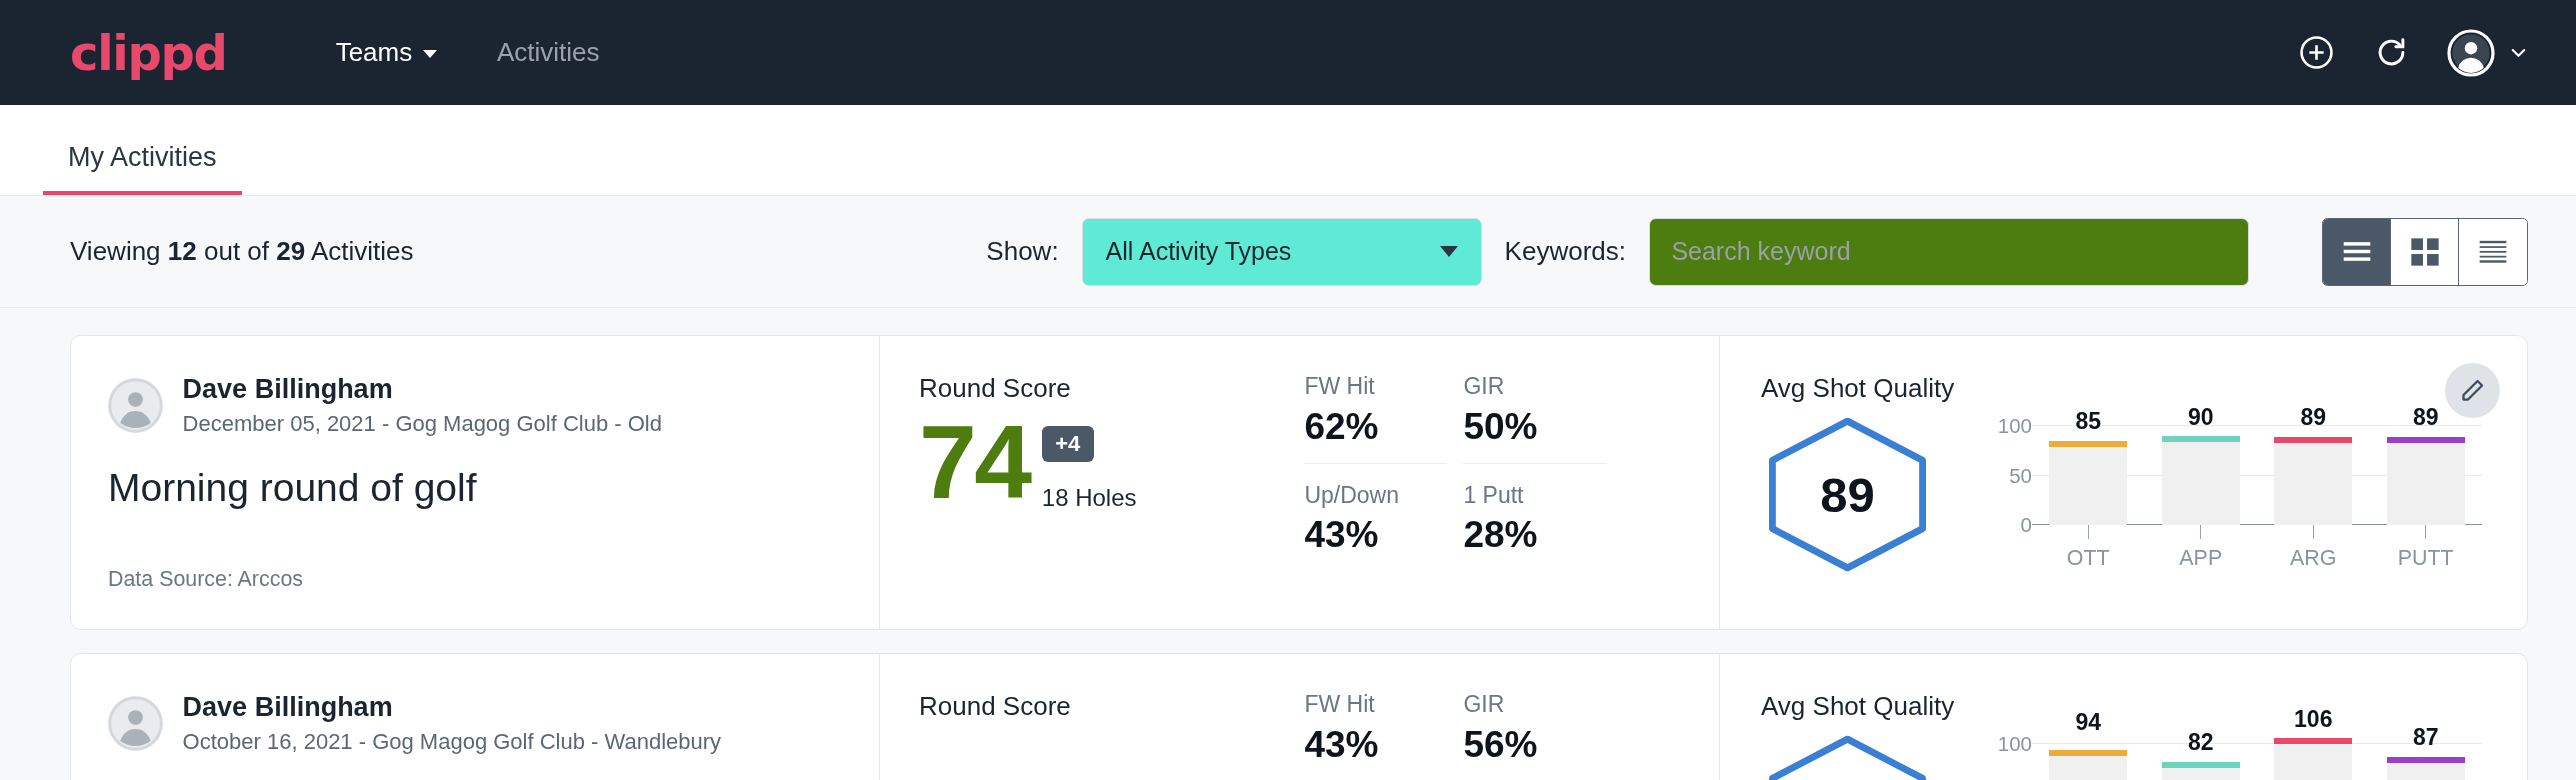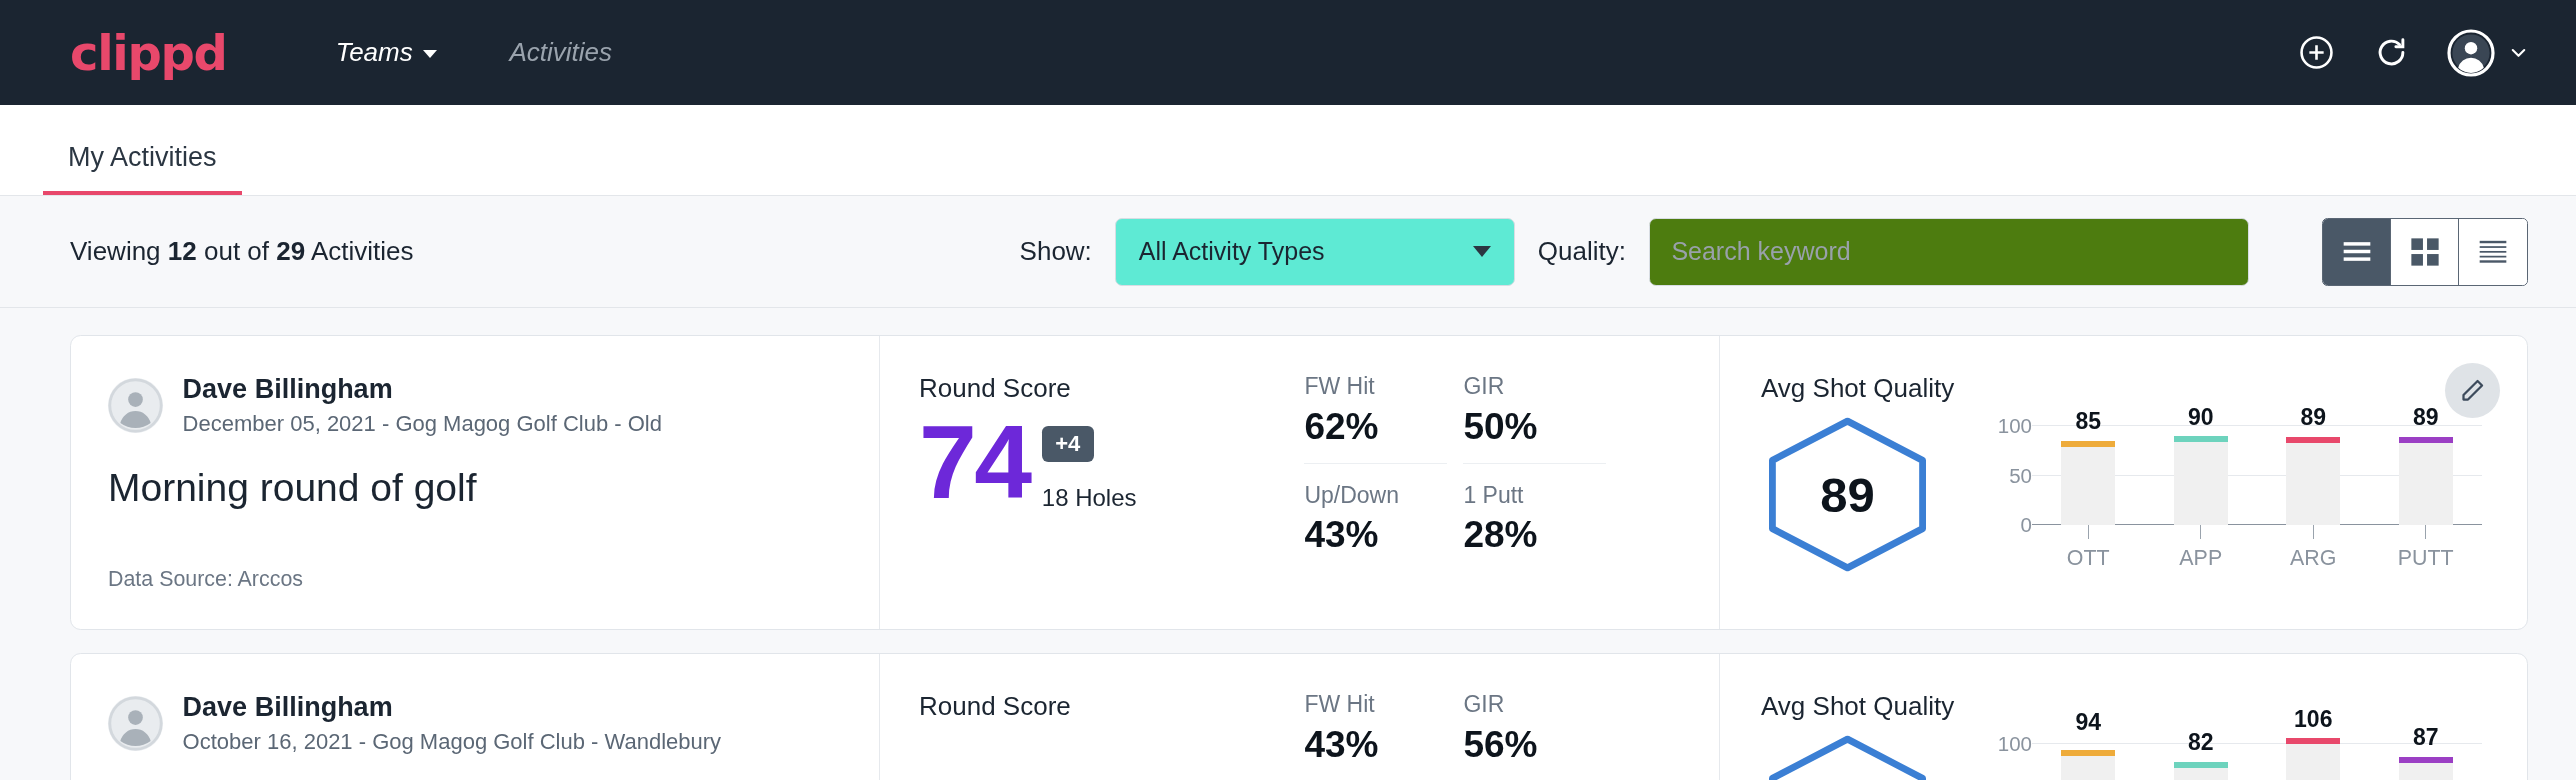--- a/index.html
+++ b/index.html
@@ -23,21 +23,21 @@
   }
   .logo {
     font-size: 48px;
     font-weight: 700;
     color: #e8486b;
     letter-spacing: -1.3px;
     margin-right: 79px;
     line-height: 1;
     font-family: "DejaVu Sans", sans-serif;
   }
-  .nav-links { display: flex; gap: 12px; font-style: italic; }
+  .nav-links { display: flex; gap: 0; }
   .nav-item {
     display: flex;
     align-items: center;
     gap: 10.7px;
     color: #ffffff;
     font-size: 26px;
     padding: 12.5px 30px;
     cursor: pointer;
     white-space: nowrap;
   }
@@ -188,21 +188,21 @@
   .prof-name { font-size: 27px; font-weight: 700; color: #1b2531; line-height: 1.25; }
   .prof-meta { font-size: 22px; color: #5b6775; line-height: 1.3; margin-top: 3.6px; }
   .prof-title { font-size: 39px; color: #1b2531; margin-top: 26px; line-height: 1.2; }
   .prof-source { font-size: 21.4px; color: #6b7684; margin-top: auto; padding-top: 37px; }
 
   .sec-label { font-size: 26px; color: #1b2531; }
   .score-row { display: flex; align-items: flex-end; margin-top: 9px; }
   .score-num {
     font-size: 104px;
     font-weight: 700;
-    color: #6d28d9;
+    color: #4d7c0f;
     line-height: 0.95;
     letter-spacing: -2.7px;
   }
   .score-side { display: flex; flex-direction: column; align-items: flex-start; margin-left: 12.5px; }
   .score-badge {
     background: #4a5867;
     color: #ffffff;
     font-size: 22px;
     font-weight: 700;
     border-radius: 6.2px;
@@ -238,21 +238,21 @@
     font-size: 20.5px; color: #8a939e; text-align: right;
   }
   .yaxis span { position: absolute; right: 0; transform: translateY(-50%); }
   .plot { flex: 1; position: relative; }
   .gridline { position: absolute; left: 0; right: 0; height: 0.9px; background: #e6e9ed; }
   .gridline.base { background: #8a939e; }
   .bars {
     position: absolute; inset: 0;
     display: flex; align-items: flex-end; justify-content: space-around;
   }
-  .bar-col { width: 54px; position: relative; height: 100%; display: flex; flex-direction: column; justify-content: flex-end; }
+  .bar-col { width: 78px; position: relative; height: 100%; display: flex; flex-direction: column; justify-content: flex-end; }
   .bar-val {
     position: absolute; left: 0; right: 0;
     text-align: center;
     font-size: 23px; font-weight: 700; color: #0d141c;
   }
   .bar-body { background: #f0f0f0; width: 100%; }
   .bar-cap { height: 6.2px; width: 100%; }
   .xaxis { display: flex; justify-content: space-around; margin-left: 50px; margin-top: 0; }
   .xtick-wrap { width: 57px; display: flex; flex-direction: column; align-items: center; }
   .xtick-line { width: 0.9px; height: 14.3px; background: #9aa3ad; }
@@ -325,21 +325,21 @@
     <b>29</b>
     <span>Activities</span>
   </div>
 
   <div class="filter-center">
     <span class="flabel">Show:</span>
     <div class="select-box">
       <span class="sel-val">All Activity Types</span>
       <span class="select-chev"></span>
     </div>
-    <span class="flabel">Quality:</span>
+    <span class="flabel">Keywords:</span>
     <input class="search-box" type="text" placeholder="Search keyword" style="">
 
     <div class="view-toggle">
       <div class="vt active">
         <svg width="32" height="25" viewBox="0 0 24 18">
           <rect x="2" y="2" width="20" height="2.6" fill="#ffffff"></rect>
           <rect x="2" y="7.7" width="20" height="2.6" fill="#ffffff"></rect>
           <rect x="2" y="13.4" width="20" height="2.6" fill="#ffffff"></rect>
         </svg>
       </div>

